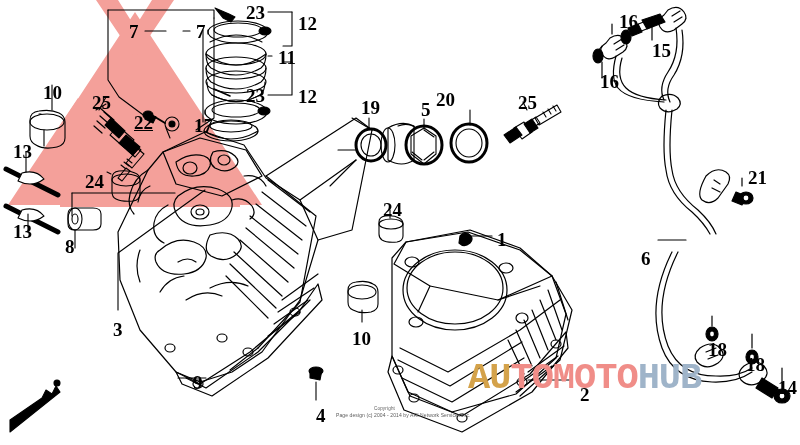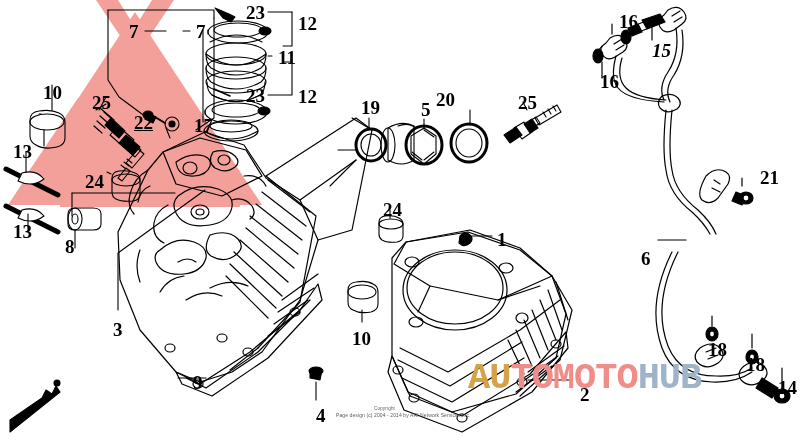--- a/index.html
+++ b/index.html
@@ -323,36 +323,36 @@
 
   <div class="copy copy1">Copyright</div>
   <div class="copy copy2">Page design (c) 2004 - 2014 by ARI Network Services Inc.</div>
 
   <div id="callout-layer">
       <div class="lbl" style="left: 246px; top: 3px;">23</div>
       <div class="lbl" style="left: 298px; top: 14px;">12</div>
       <div class="lbl" style="left: 129px; top: 22px;">7</div>
       <div class="lbl" style="left: 196px; top: 22px;">7</div>
       <div class="lbl" style="left: 619px; top: 12px;">16</div>
-      <div class="lbl" style="left: 652px; top: 41px; font-style: italic;">15</div>
+      <div class="lbl" style="left: 652px; top: 41px;">15</div>
       <div class="lbl" style="left: 278px; top: 48px;">11</div>
       <div class="lbl" style="left: 600px; top: 72px;">16</div>
       <div class="lbl" style="left: 246px; top: 86px;">23</div>
       <div class="lbl" style="left: 298px; top: 87px;">12</div>
       <div class="lbl" style="left: 43px; top: 83px;">10</div>
       <div class="lbl" style="left: 92px; top: 93px;">25</div>
       <div class="lbl" style="left: 361px; top: 98px;">19</div>
       <div class="lbl" style="left: 421px; top: 100px;">5</div>
       <div class="lbl" style="left: 436px; top: 90px; font-family: Liberation Serif, serif;">20</div>
       <div class="lbl" style="left: 518px; top: 93px;">25</div>
       <div class="lbl" style="left: 134px; top: 113px; text-decoration: underline;">22</div>
       <div class="lbl" style="left: 160px; top: 116px; margin-left: 34px;">17</div>
       <div class="lbl" style="left: 13px; top: 142px;">13</div>
       <div class="lbl" style="left: 85px; top: 172px;">24</div>
-      <div class="lbl" style="left: 748px; top: 168px; margin-left: 12px;">21</div>
+      <div class="lbl" style="left: 748px; top: 168px;">21</div>
       <div class="lbl" style="left: 13px; top: 222px;">13</div>
       <div class="lbl" style="left: 383px; top: 200px;">24</div>
       <div class="lbl" style="left: 65px; top: 237px;">8</div>
       <div class="lbl" style="left: 497px; top: 230px;">1</div>
       <div class="lbl" style="left: 641px; top: 249px;">6</div>
       <div class="lbl" style="left: 113px; top: 320px;">3</div>
       <div class="lbl" style="left: 352px; top: 329px;">10</div>
       <div class="lbl" style="left: 708px; top: 340px;">18</div>
       <div class="lbl" style="left: 746px; top: 355px;">18</div>
       <div class="lbl" style="left: 778px; top: 378px;">14</div>

